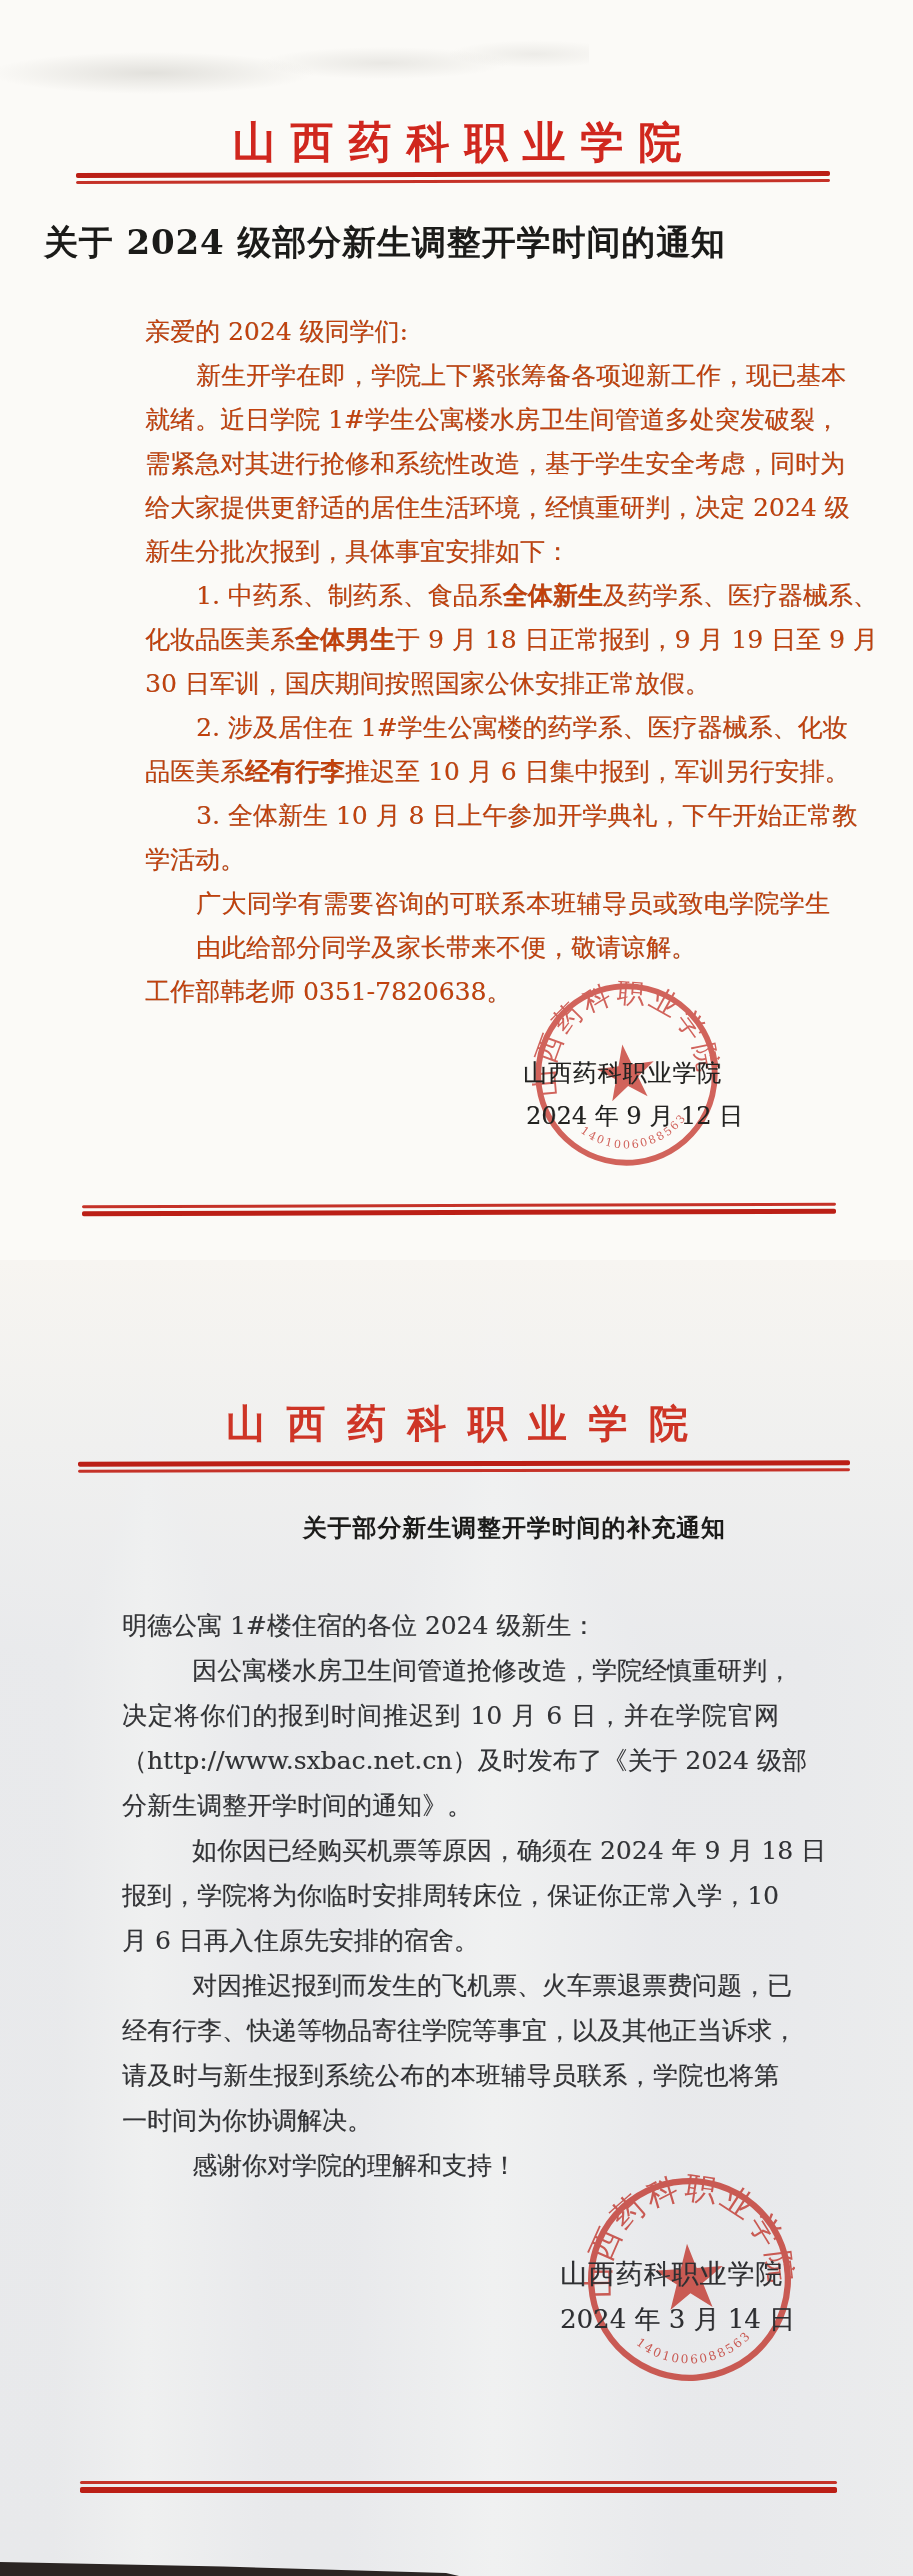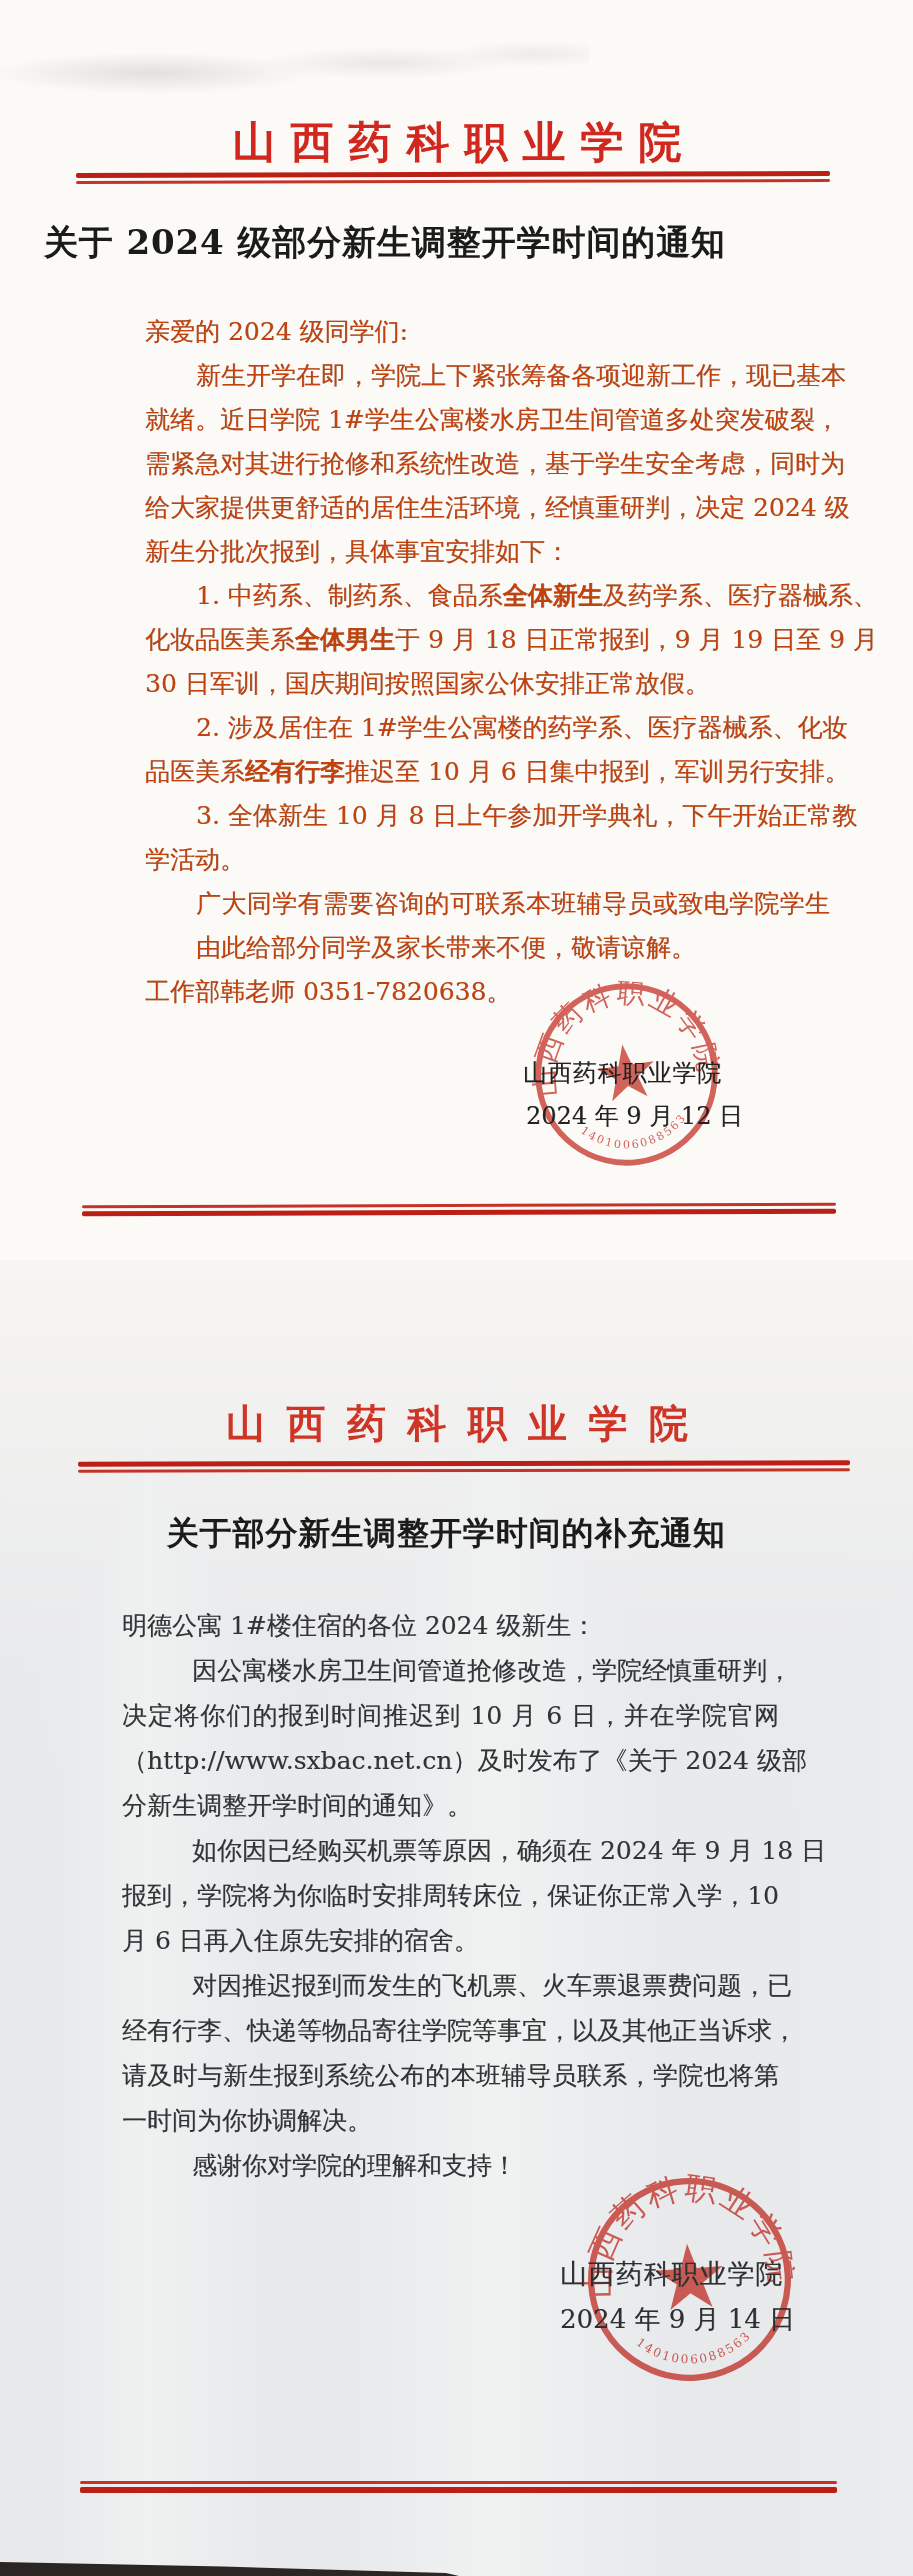--- a/index.html
+++ b/index.html
@@ -50,21 +50,21 @@
   .rule.r2{top:1461px;left:78px;width:772px;transform:rotate(-0.1deg);}
   .rule.r2f{top:2481px;left:80px;width:757px;}
   .rule.r2f .thin{height:2.7px;}
   .rule.r2f .thick{height:5.4px;}
   
   .doc-title{
     position:absolute;left:0;width:726px;text-align:right;
     color:#1b1b19;font-weight:bold;white-space:nowrap;
   }
   .doc-title.p1{top:220px;font-size:34px;text-indent:27px;letter-spacing:0.9px;}
-  .doc-title.p2{top:1512px;font-size:32px;text-indent:-45px;letter-spacing:0.9px;}
+  .doc-title.p2{top:1512px;font-size:24px;text-indent:-45px;letter-spacing:0.9px;}
   
   .body-block{position:absolute;}
   .body-block.p1{top:310px;left:109px;width:685px;font-size:25px;line-height:44px;color:#c2410c;margin-left:36px;}
   .body-block.p2{top:1603px;left:122px;width:657px;font-size:25px;line-height:45px;color:#323336;}
   .line{
     height:inherit;
     text-align:justify;text-align-last:justify;
     text-justify:inter-character;
     white-space:nowrap;
     text-shadow:0.4px 0.4px 0.3px rgba(70,70,70,.45);
@@ -193,21 +193,21 @@
           <textPath href="#p2arc" startOffset="50%" text-anchor="middle">山西药科职业学院</textPath>
         </text>
         <text font-size="13.5" letter-spacing="2.5" font-family="'DejaVu Serif','Liberation Serif',serif">
           <textPath href="#p2ser" startOffset="50%" text-anchor="middle">1401006088563</textPath>
         </text>
       </g>
     </svg>
   </div>
 
   <div class="sig org2">山西药科职业学院</div>
-  <div class="sig date2">2024 年 9 月 14 日</div>
+  <div class="sig date2">2024 年 3 月 14 日</div>
 
   <div class="rule r2f">
     <div class="thin"></div>
     <div class="gap"></div>
     <div class="thick"></div>
   </div>
 
   <div class="scan-edge"></div>
 </div>
 

